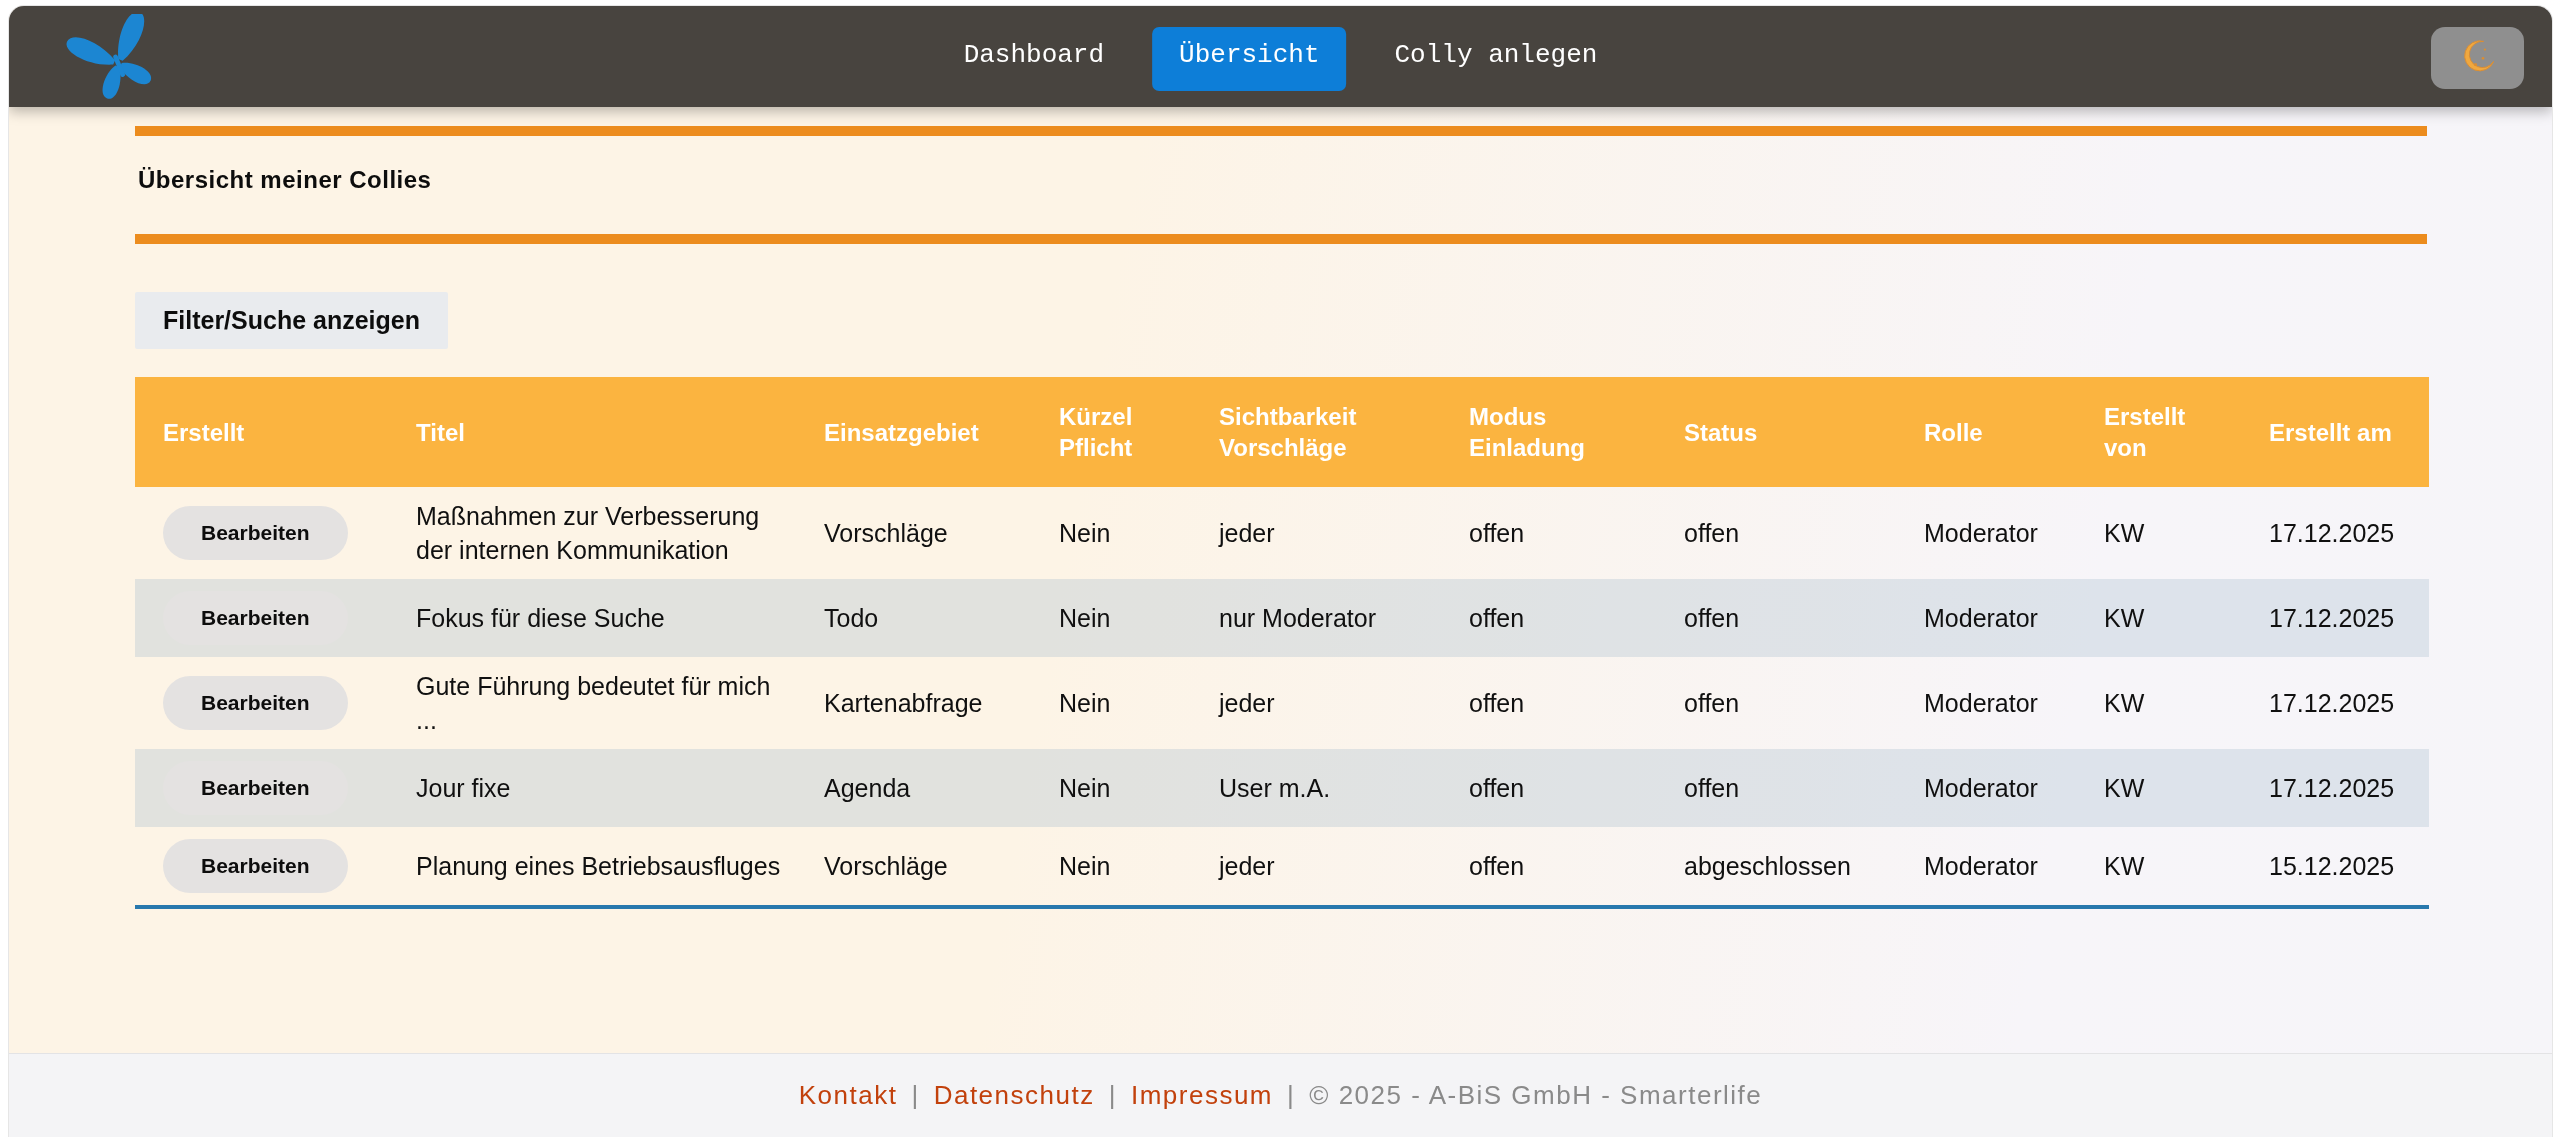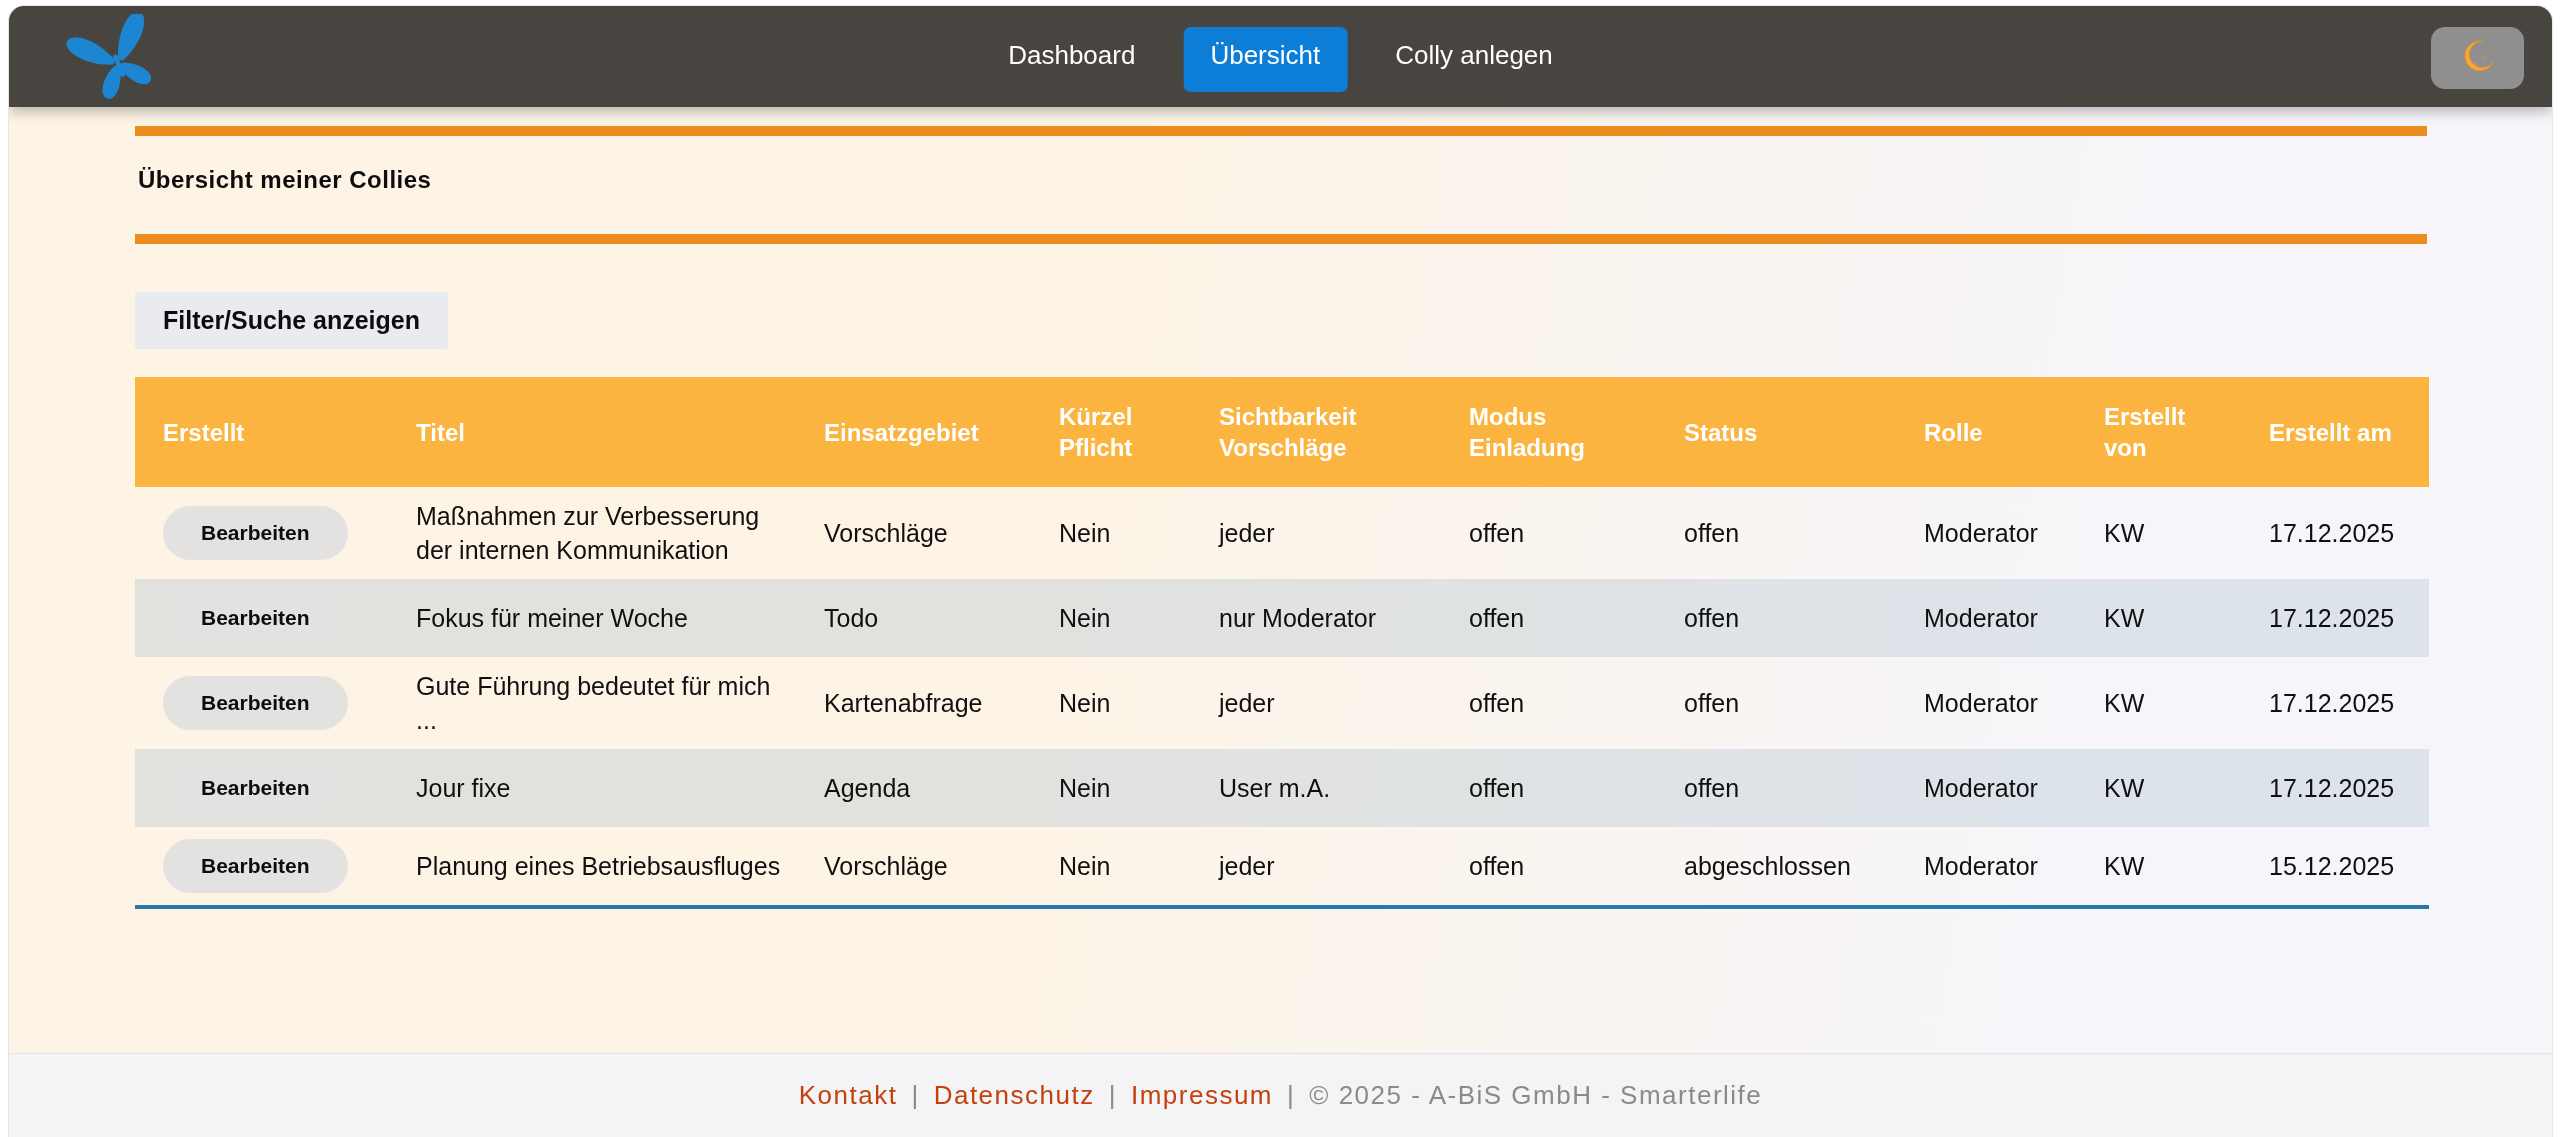--- a/index.html
+++ b/index.html
@@ -18,20 +18,21 @@
     border-radius: 16px 16px 0 0;
     overflow: hidden;
     background: linear-gradient(100deg, #fdf4e6 0%, #fdf4e6 42%, #f7f5f9 80%, #f6f5f9 100%);
   }
   
   .navbar {
     position: relative;
     height: 101px;
     background: #48443f;
     box-shadow: 0 5px 12px rgba(0,0,0,0.25);
+    font-family: Liberation Mono, monospace;
   }
   .logo {
     position: absolute;
     left: 52px; top: 8px;
     width: 110px; height: 88px;
   }
   .nav-center {
     position: absolute;
     left: 50%; top: 21px;
     transform: translateX(-50%);
@@ -239,21 +240,21 @@
           <td>Nein</td>
           <td>jeder</td>
           <td>offen</td>
           <td>offen</td>
           <td>Moderator</td>
           <td>KW</td>
           <td>17.12.2025</td>
         </tr>
         <tr class="striped">
           <td><button class="edit-button">Bearbeiten</button></td>
-          <td>Fokus für meiner Woche</td>
+          <td>Fokus für diese Suche</td>
           <td>Todo</td>
           <td>Nein</td>
           <td>nur Moderator</td>
           <td>offen</td>
           <td>offen</td>
           <td>Moderator</td>
           <td>KW</td>
           <td>17.12.2025</td>
         </tr>
         <tr>

